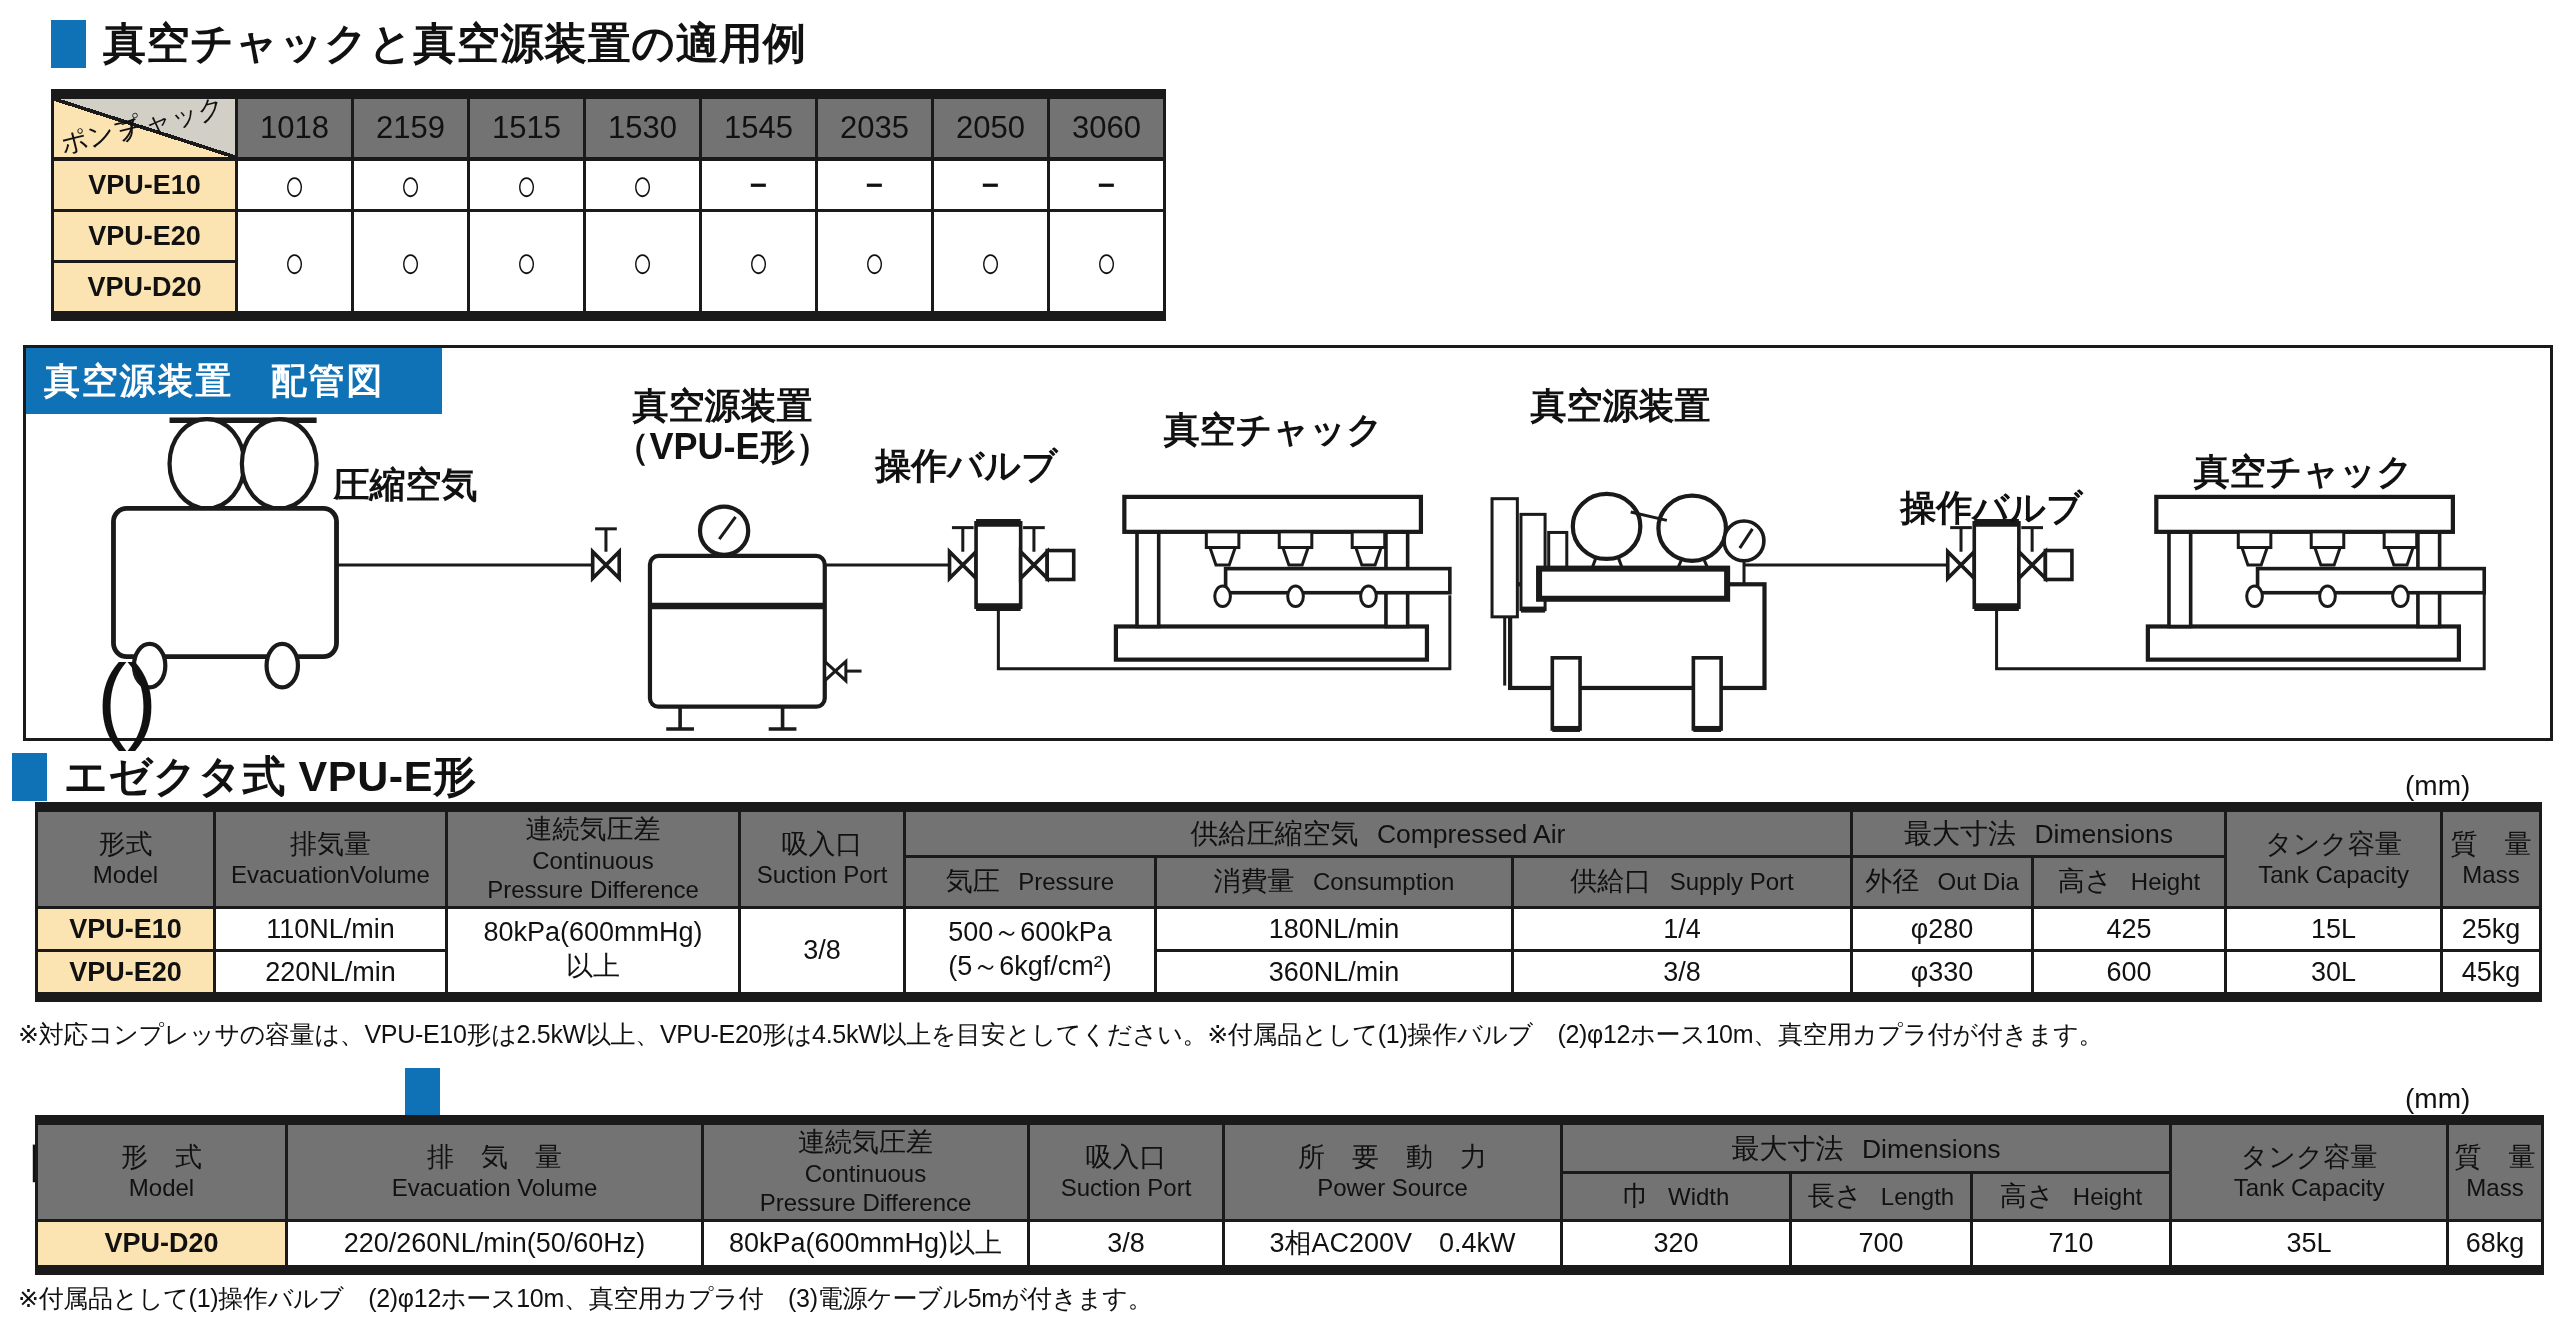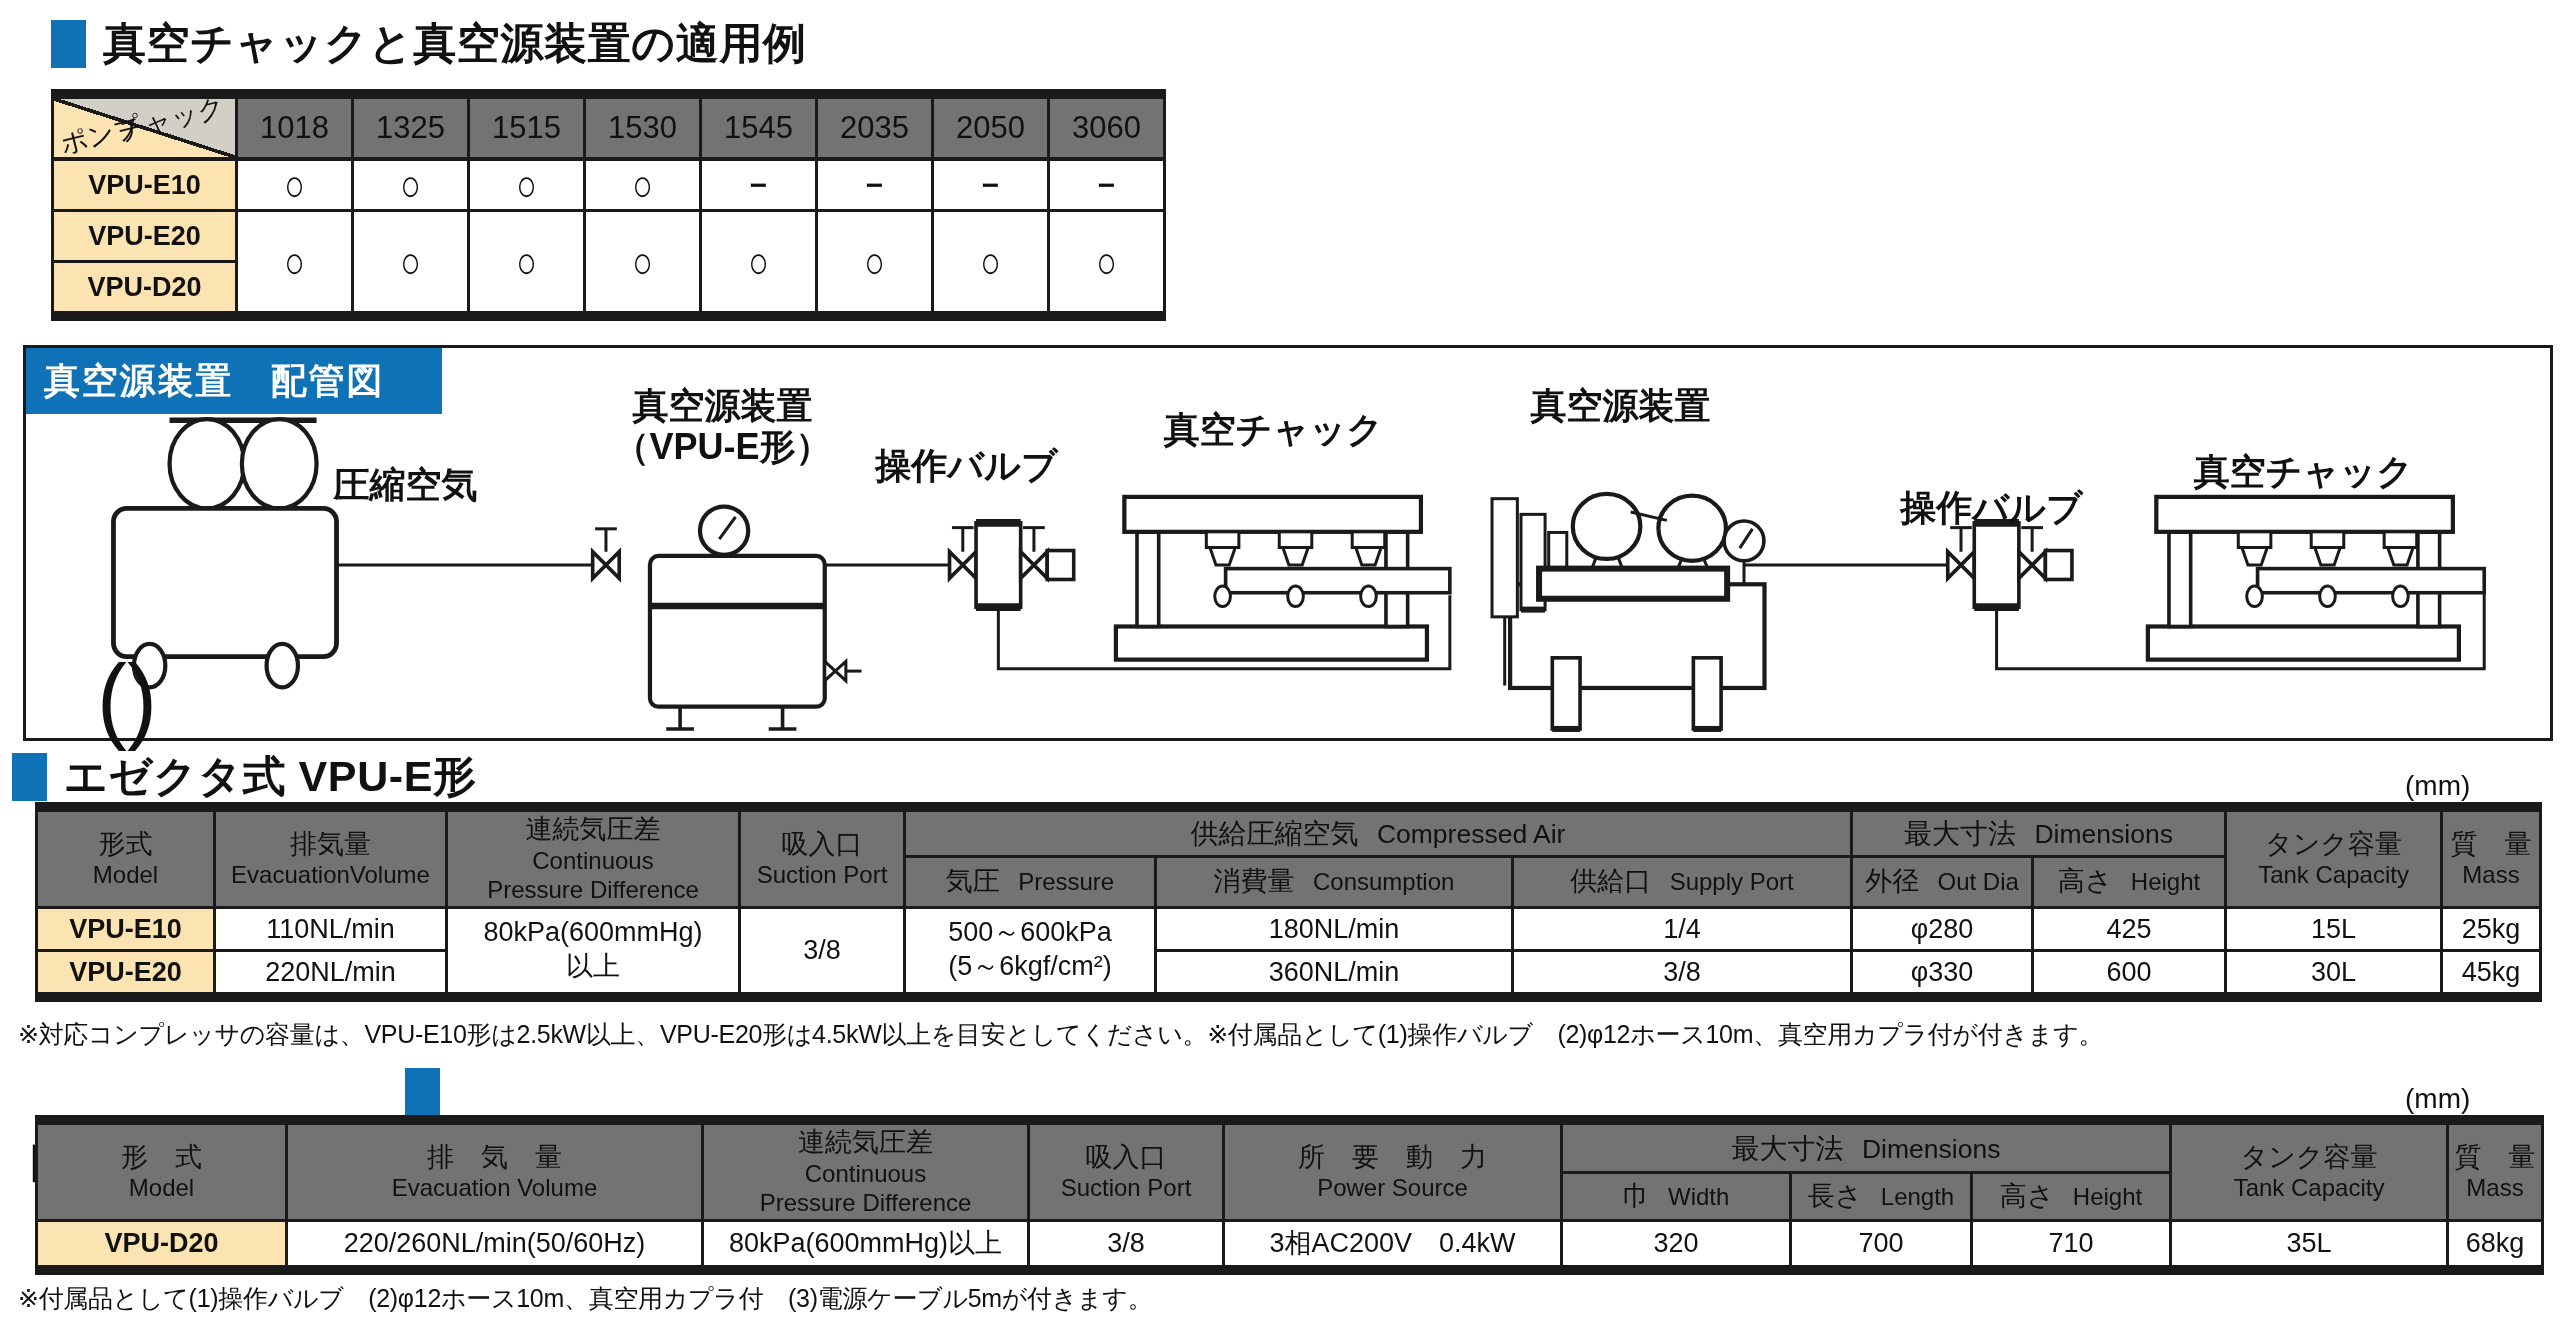--- a/index.html
+++ b/index.html
@@ -71,21 +71,21 @@
         <col style="width:116px;">
     </colgroup>
     <tbody>
         <tr class="head">
       <td class="corner">
         <div class="split"></div>
         <span class="t-top">チャック</span>
         <span class="t-bot">ポンプ</span>
       </td>
       <td class="gray">1018</td>
-      <td class="gray">1325</td>
+      <td class="gray">2159</td>
       <td class="gray">1515</td>
       <td class="gray">1530</td>
       <td class="gray">1545</td>
       <td class="gray">2035</td>
       <td class="gray">2050</td>
       <td class="gray">3060</td>
     </tr>
     <tr style="height:48px;">
       <td class="tan model-cell">VPU-E10</td>
       <td><span class="circ">○</span></td>

